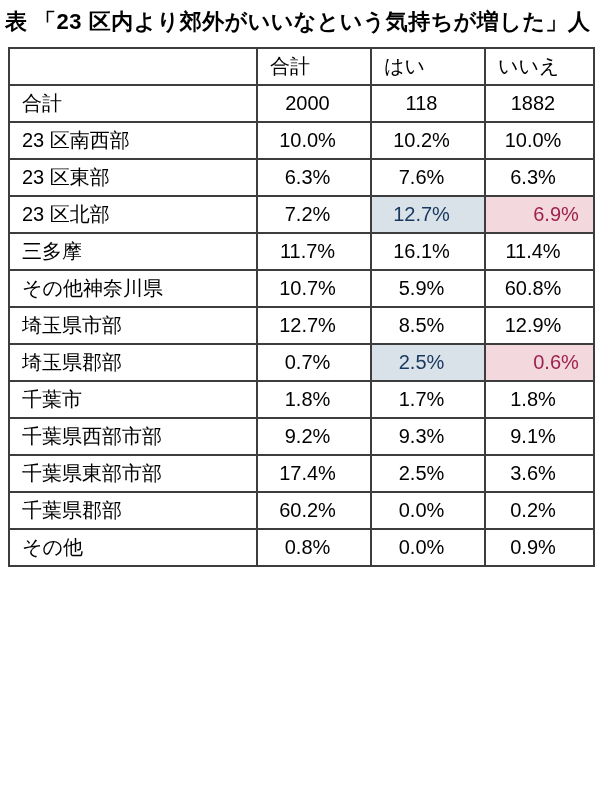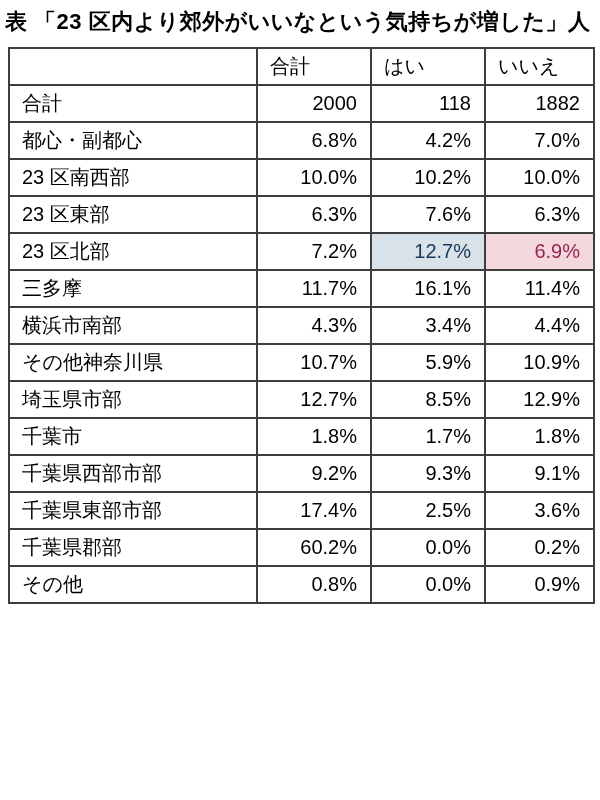--- a/index.html
+++ b/index.html
@@ -46,21 +46,21 @@
   }
   table.survey thead th {
     text-align: left;
     padding-left: 12px;
   }
   td.label {
     text-align: left;
     padding-left: 12px;
   }
   td.num {
-    text-align: right;
+    text-align: center;
     padding-right: 13px;
   }
   td.hl-blue {
     background: var(--highlight-blue-bg);
     color: var(--highlight-blue-text);
   }
   td.hl-pink {
     background: var(--highlight-pink-bg);
     color: var(--highlight-pink-text);
     padding-left: 46px;
@@ -88,26 +88,20 @@
         </tr>
     </thead>
     <tbody id="body-rows">
         <tr>
           <td class="label">合計</td>
           <td class="num">2000</td>
           <td class="num">118</td>
           <td class="num">1882</td>
         </tr>
         <tr>
-          <td class="label">都心・副都心</td>
-          <td class="num">6.8%</td>
-          <td class="num">4.2%</td>
-          <td class="num">7.0%</td>
-        </tr>
-        <tr>
           <td class="label">23 区南西部</td>
           <td class="num">10.0%</td>
           <td class="num">10.2%</td>
           <td class="num">10.0%</td>
         </tr>
         <tr>
           <td class="label">23 区東部</td>
           <td class="num">6.3%</td>
           <td class="num">7.6%</td>
           <td class="num">6.3%</td>
@@ -118,36 +112,36 @@
           <td class="num hl-blue">12.7%</td>
           <td class="num hl-pink">6.9%</td>
         </tr>
         <tr>
           <td class="label">三多摩</td>
           <td class="num">11.7%</td>
           <td class="num">16.1%</td>
           <td class="num">11.4%</td>
         </tr>
         <tr>
-          <td class="label">横浜市南部</td>
-          <td class="num">4.3%</td>
-          <td class="num">3.4%</td>
-          <td class="num">4.4%</td>
-        </tr>
-        <tr>
           <td class="label">その他神奈川県</td>
           <td class="num">10.7%</td>
           <td class="num">5.9%</td>
-          <td class="num">10.9%</td>
+          <td class="num">60.8%</td>
         </tr>
         <tr>
           <td class="label">埼玉県市部</td>
           <td class="num">12.7%</td>
           <td class="num">8.5%</td>
           <td class="num">12.9%</td>
+        </tr>
+        <tr>
+          <td class="label">埼玉県郡部</td>
+          <td class="num">0.7%</td>
+          <td class="num hl-blue">2.5%</td>
+          <td class="num hl-pink">0.6%</td>
         </tr>
         <tr>
           <td class="label">千葉市</td>
           <td class="num">1.8%</td>
           <td class="num">1.7%</td>
           <td class="num">1.8%</td>
         </tr>
         <tr>
           <td class="label">千葉県西部市部</td>
           <td class="num">9.2%</td>

